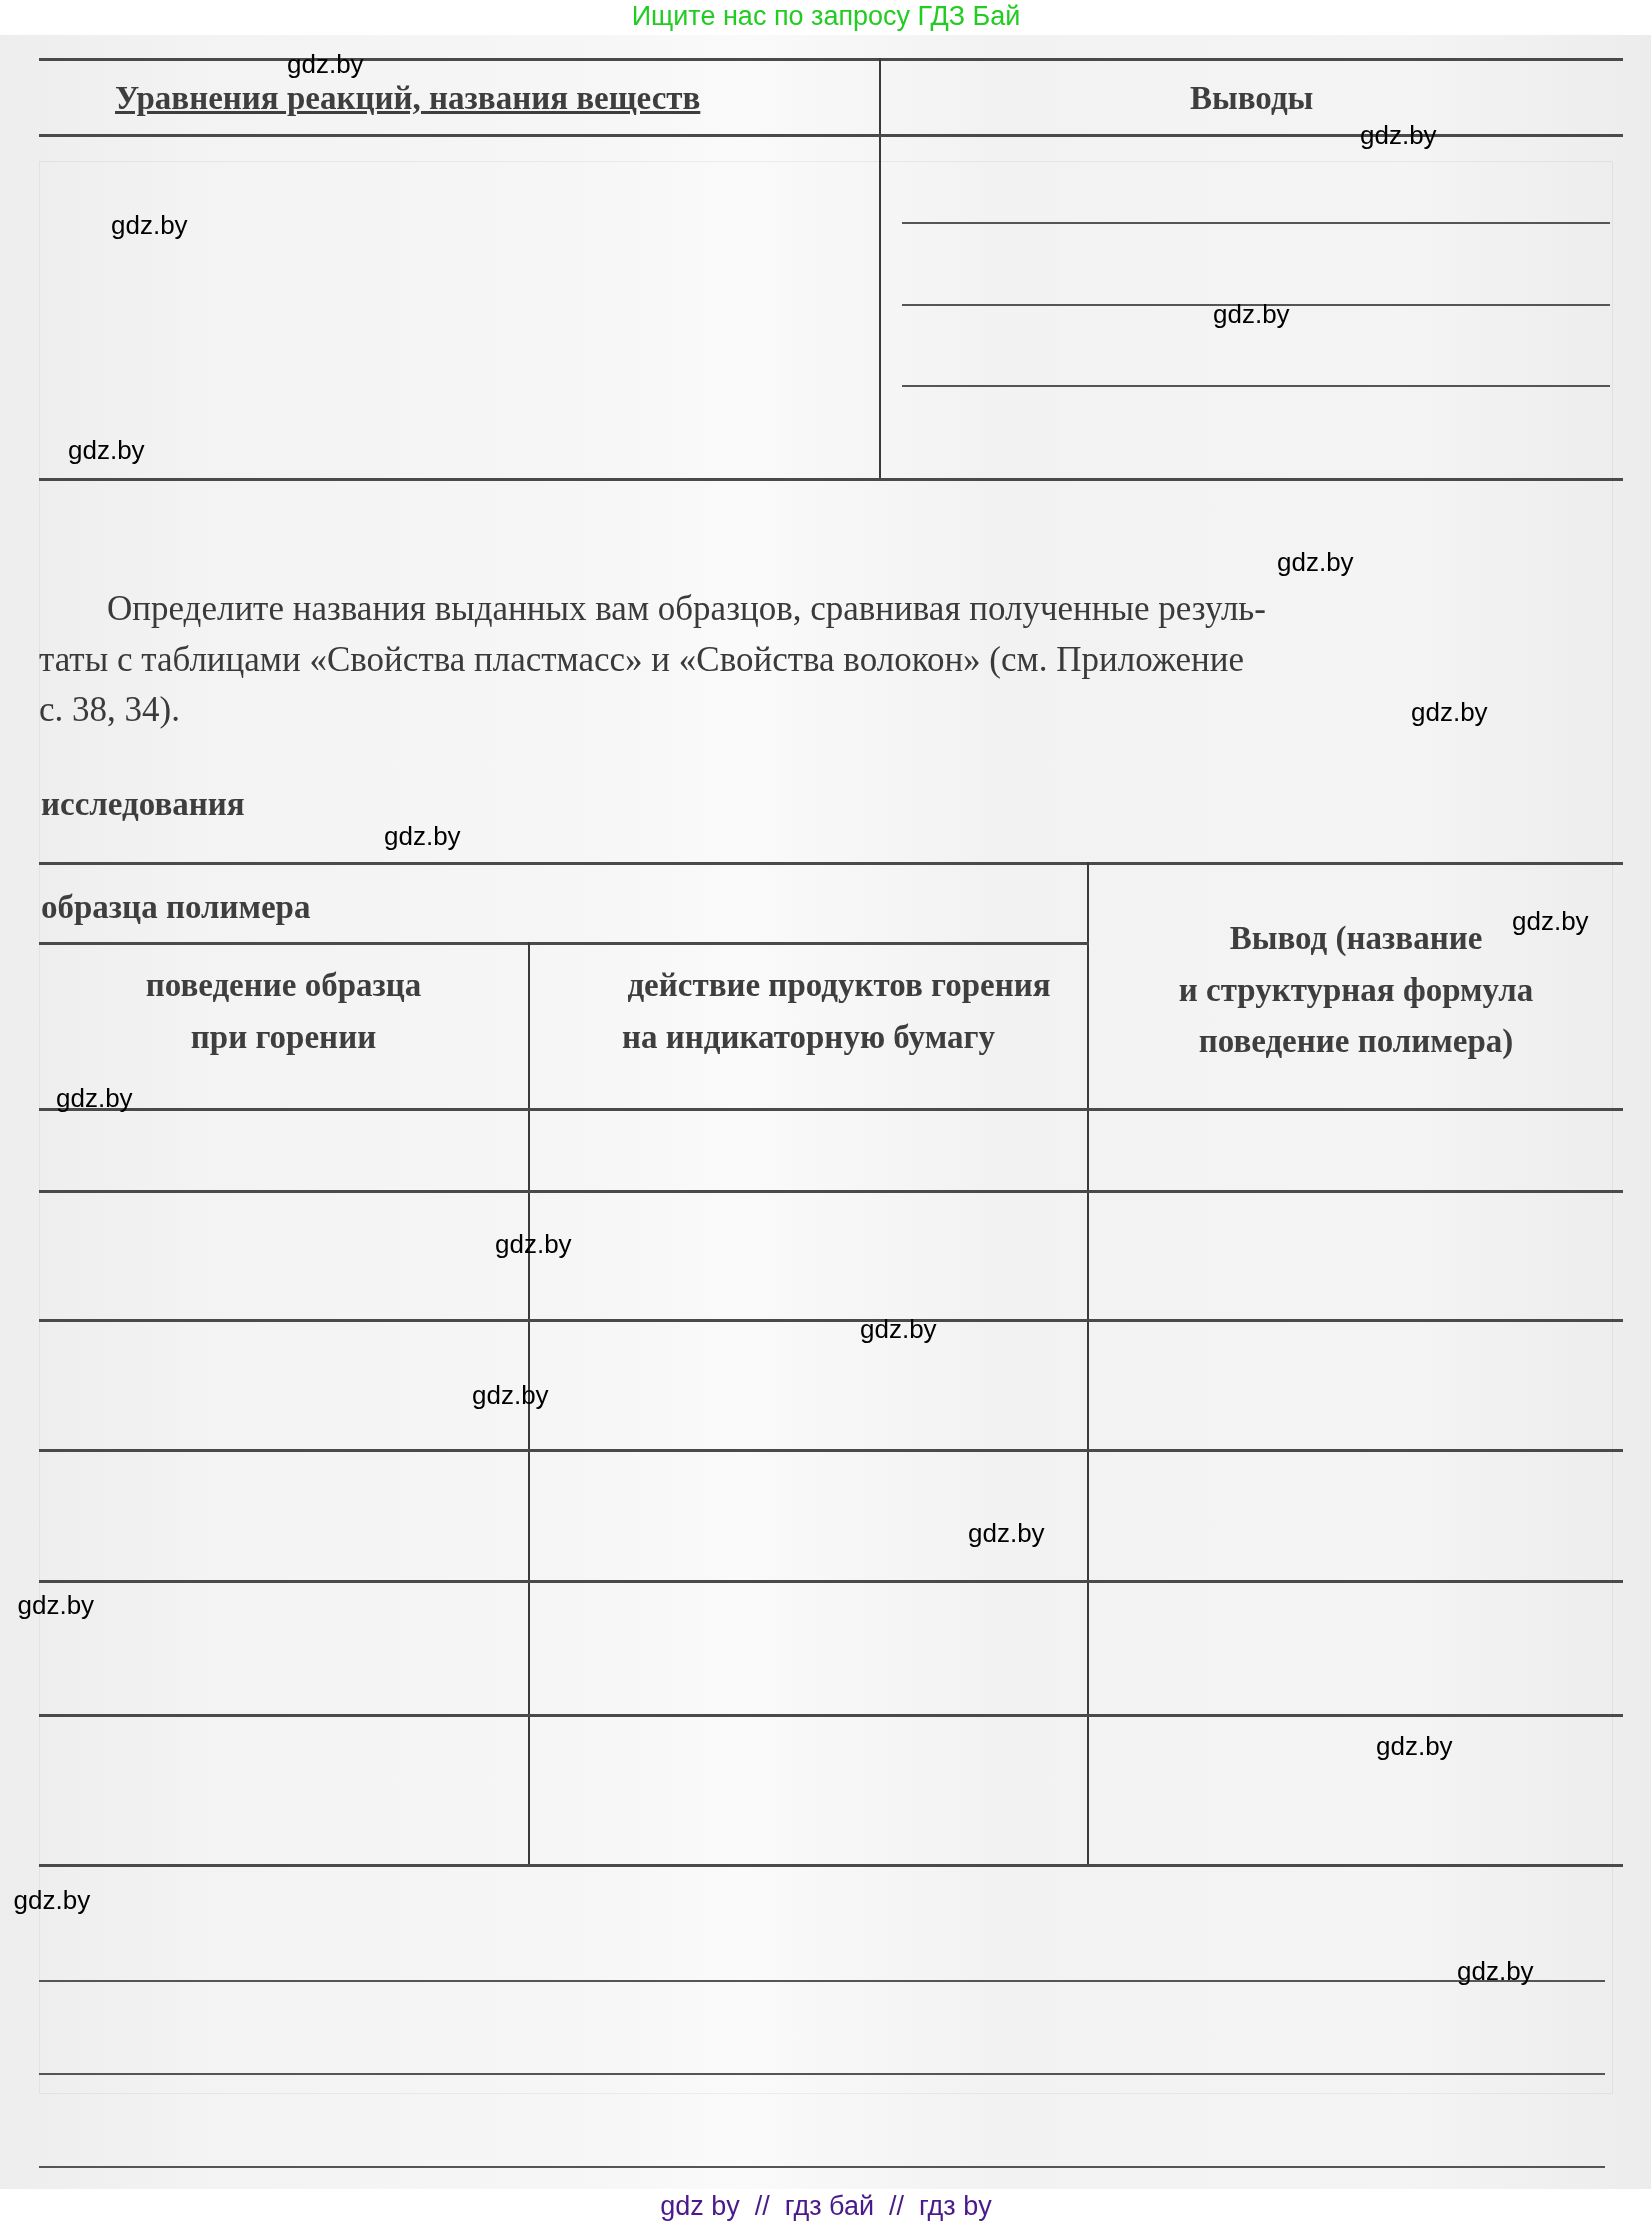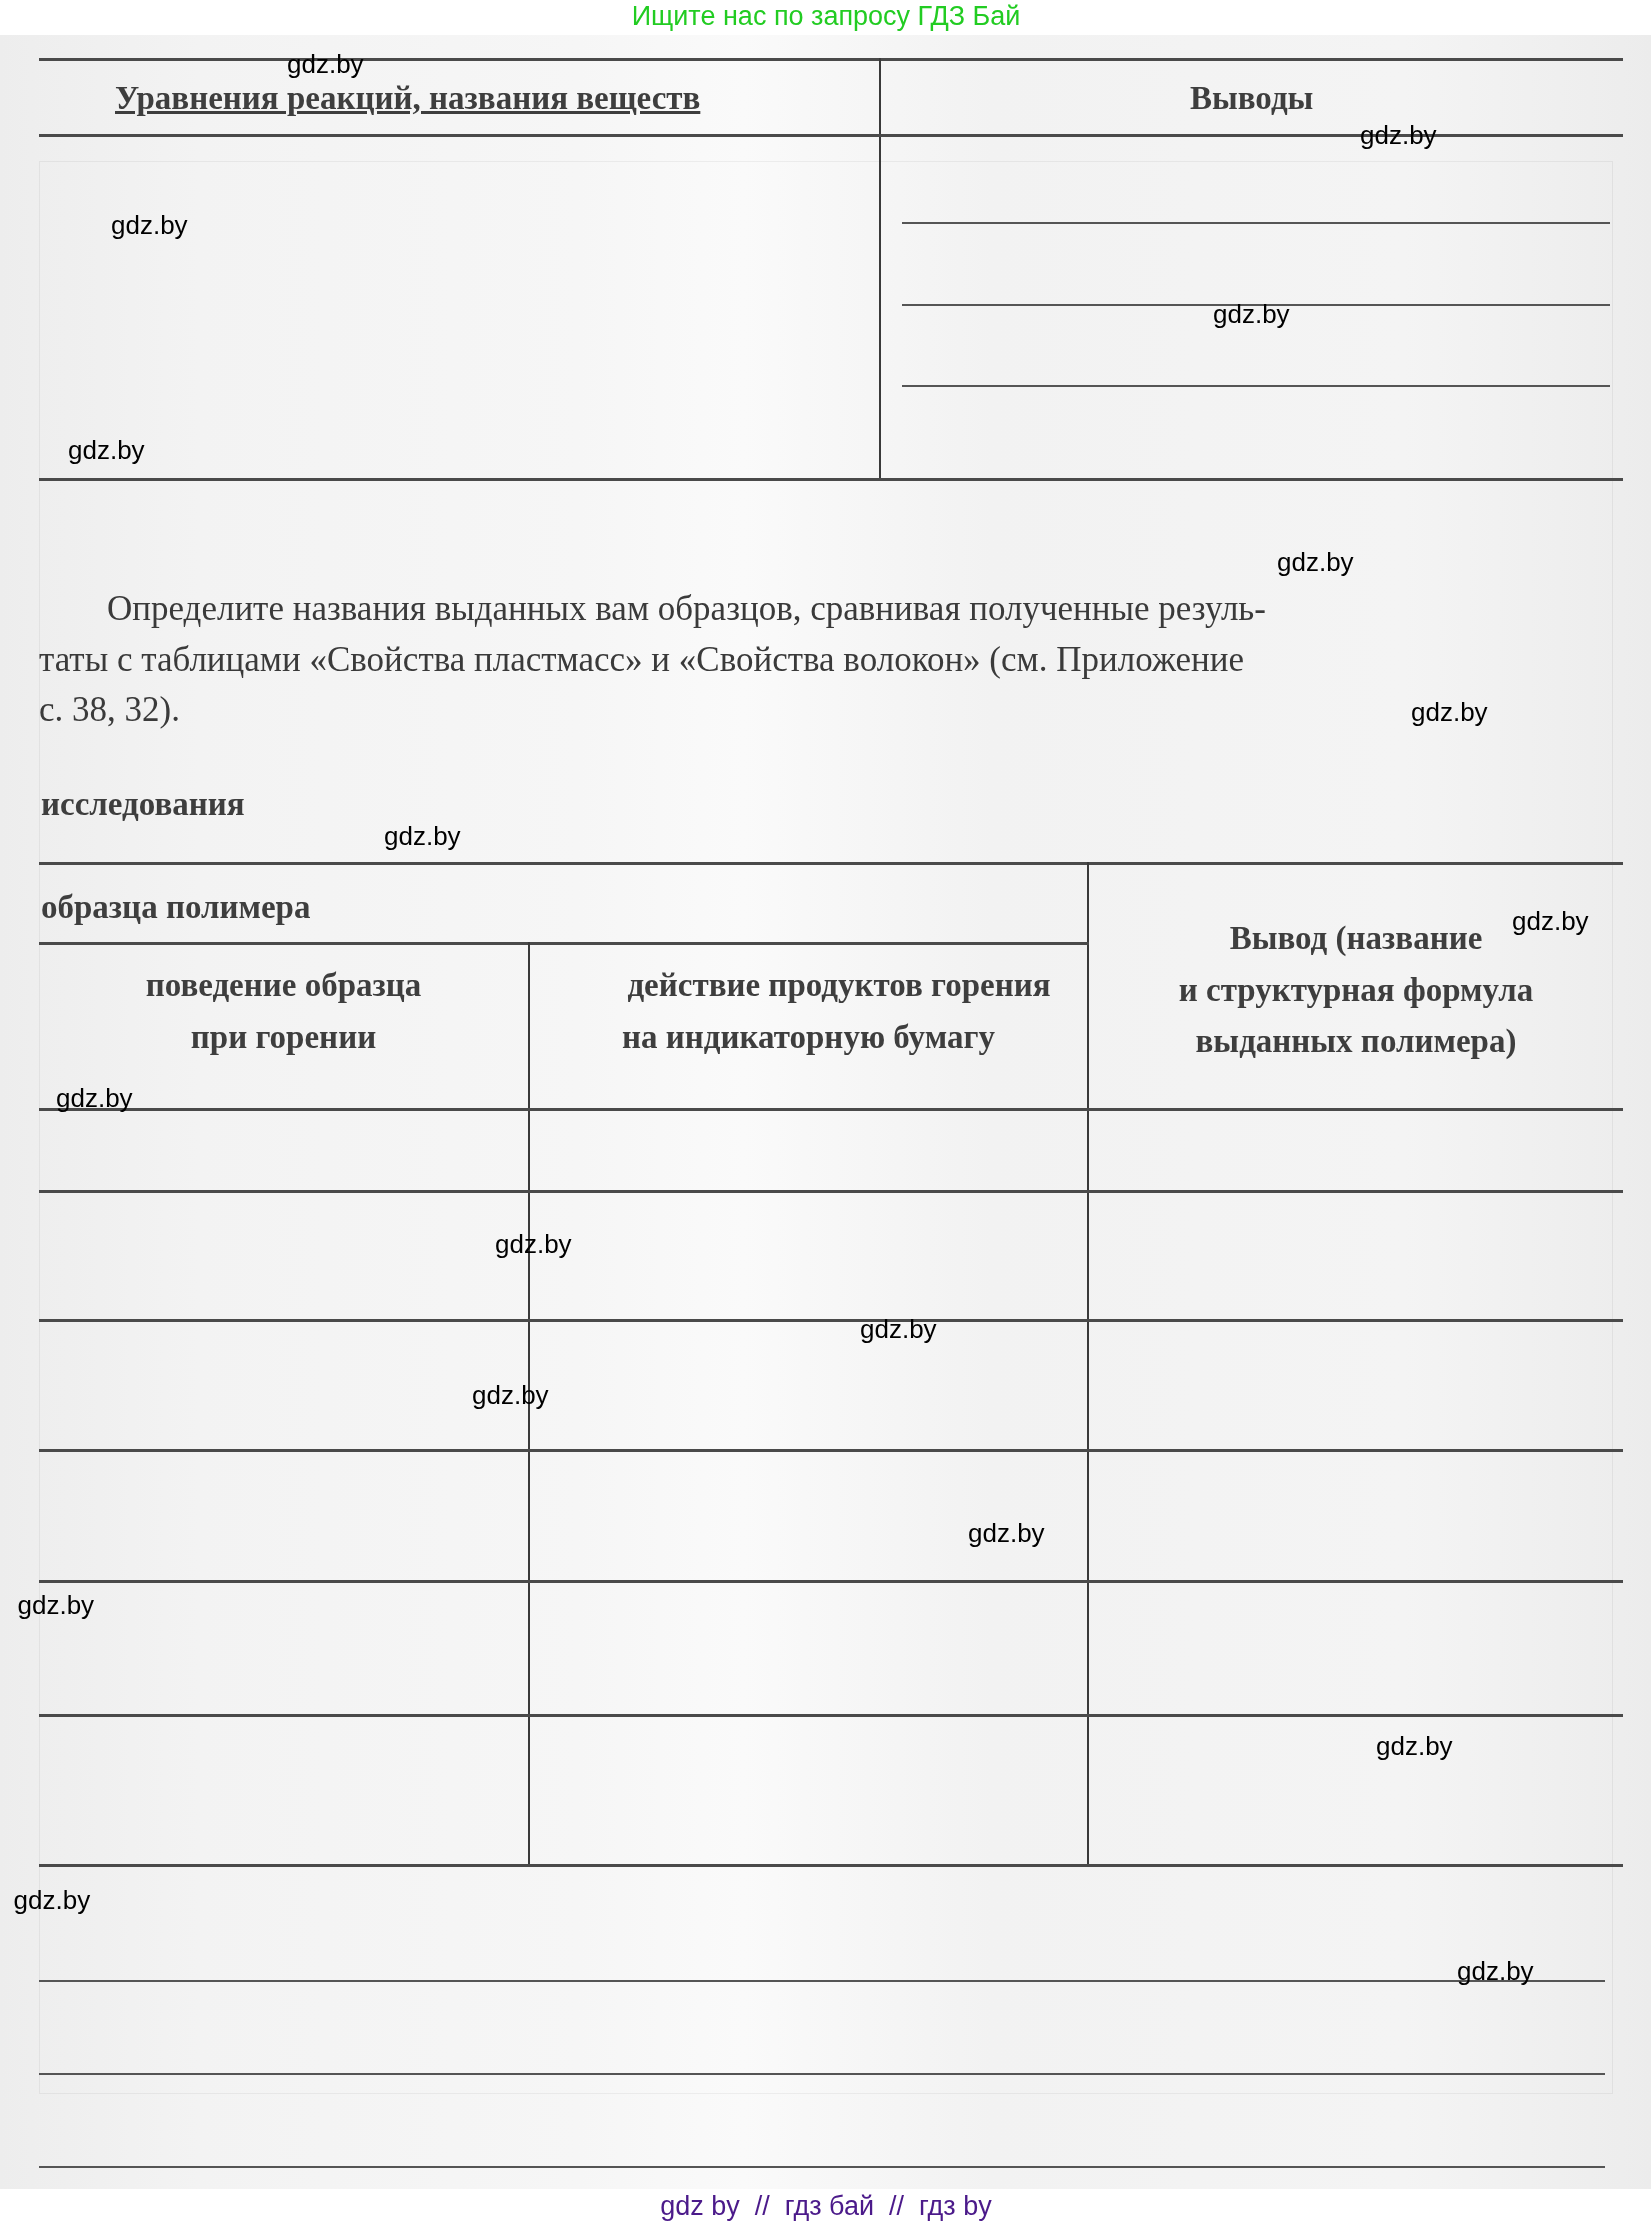--- a/index.html
+++ b/index.html
@@ -59,37 +59,37 @@
   <div class="txt hdr" style="left:1190px; top:45px;">Выводы</div>
   <div class="hrule" style="left:39px; top:99px; width:1584px;"></div>
 
   <div class="hrule thin" style="left:902px; top:187px; width:708px;"></div>
   <div class="hrule thin" style="left:902px; top:269px; width:708px;"></div>
   <div class="hrule thin" style="left:902px; top:350px; width:708px;"></div>
   <div class="hrule" style="left:39px; top:443px; width:1584px;"></div>
 
   <div class="txt para" style="left:107px; top:549px;">Определите названия выданных вам образцов, сравнивая полученные резуль-</div>
   <div class="txt para" style="left:39px; top:600px;">таты с таблицами «Свойства пластмасс» и «Свойства волокон» (см. Приложение</div>
-  <div class="txt para" style="left:39px; top:650px;">с. 38, 32).</div>
+  <div class="txt para" style="left:39px; top:650px;">с. 38, 34).</div>
 
   <div class="txt hdr" style="left:41px; top:751px;">исследования</div>
   <div class="hrule" style="left:39px; top:827px; width:1584px;"></div>
   <div class="vrule" style="left:1087px; top:827px; height:1003px;"></div>
   <div class="txt hdr" style="left:41px; top:854px;">образца полимера</div>
   <div class="hrule" style="left:39px; top:907px; width:1050px;"></div>
   <div class="vrule" style="left:528px; top:907px; height:923px;"></div>
 
   <div class="txt hdr center" style="left:39px; width:489px; top:932px;">поведение образца</div>
   <div class="txt hdr center" style="left:39px; width:489px; top:984px;">при горении</div>
   <div class="txt hdr center" style="left:530px; width:618px; top:932px;">действие продуктов горения</div>
   <div class="txt hdr center" style="left:530px; width:557px; top:984px;">на индикаторную бумагу</div>
 
   <div class="txt hdr center" style="left:1089px; width:534px; top:885px;">Вывод (название</div>
   <div class="txt hdr center" style="left:1089px; width:534px; top:937px;">и структурная формула</div>
-  <div class="txt hdr center" style="left:1089px; width:534px; top:988px;">выданных полимера)</div>
+  <div class="txt hdr center" style="left:1089px; width:534px; top:988px;">поведение полимера)</div>
 
   <div class="hrule" style="left:39px; top:1073px; width:1584px;"></div>
 
   <div class="hrule" style="left:39px; top:1155px; width:1584px;"></div>
   <div class="hrule" style="left:39px; top:1284px; width:1584px;"></div>
   <div class="hrule" style="left:39px; top:1414px; width:1584px;"></div>
   <div class="hrule" style="left:39px; top:1545px; width:1584px;"></div>
   <div class="hrule" style="left:39px; top:1679px; width:1584px;"></div>
   <div class="hrule" style="left:39px; top:1829px; width:1584px;"></div>
 

